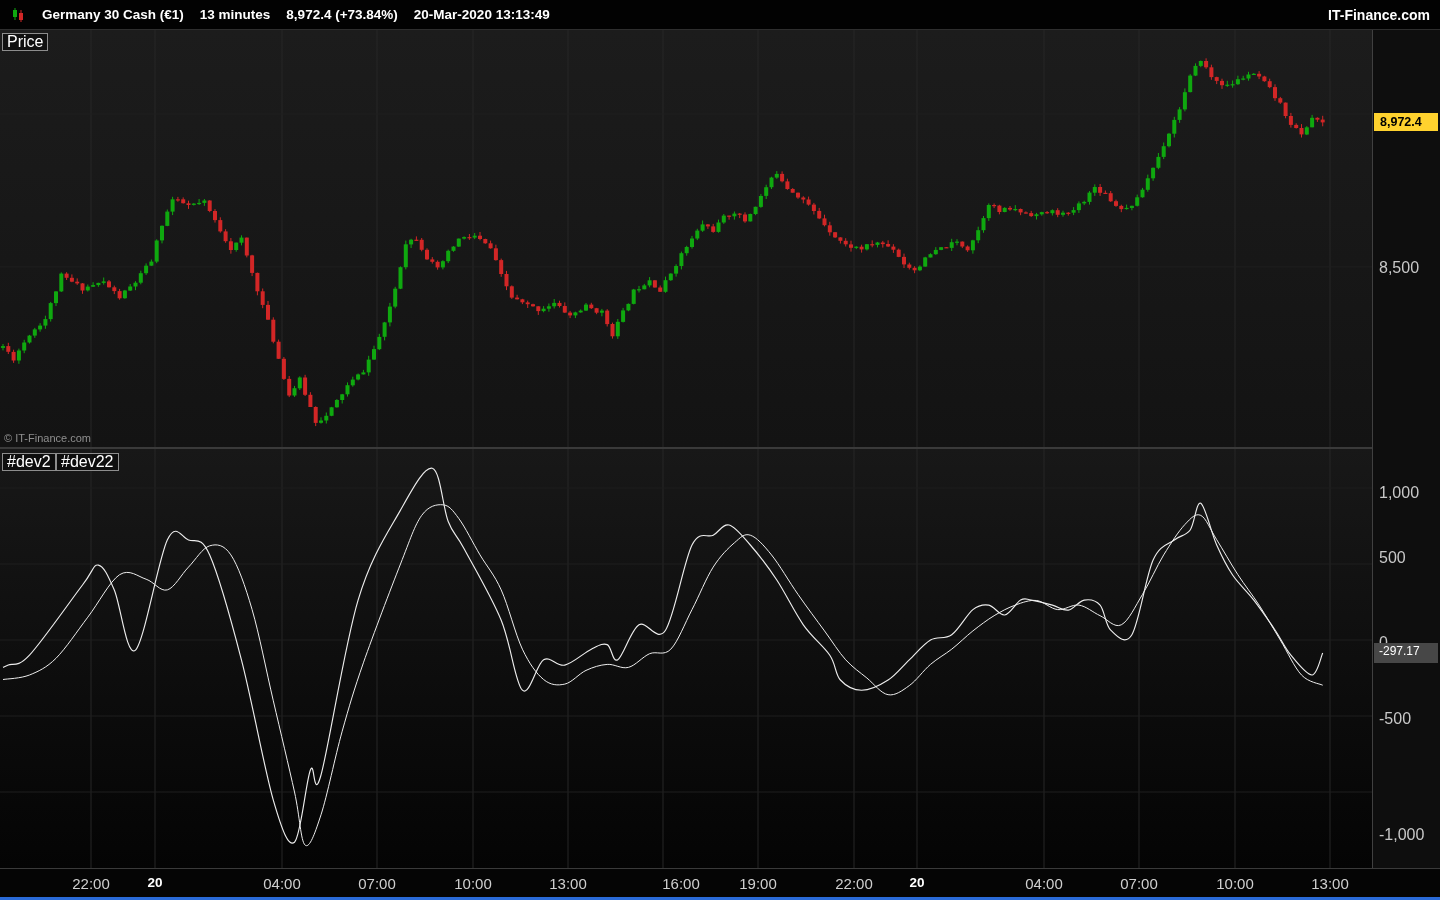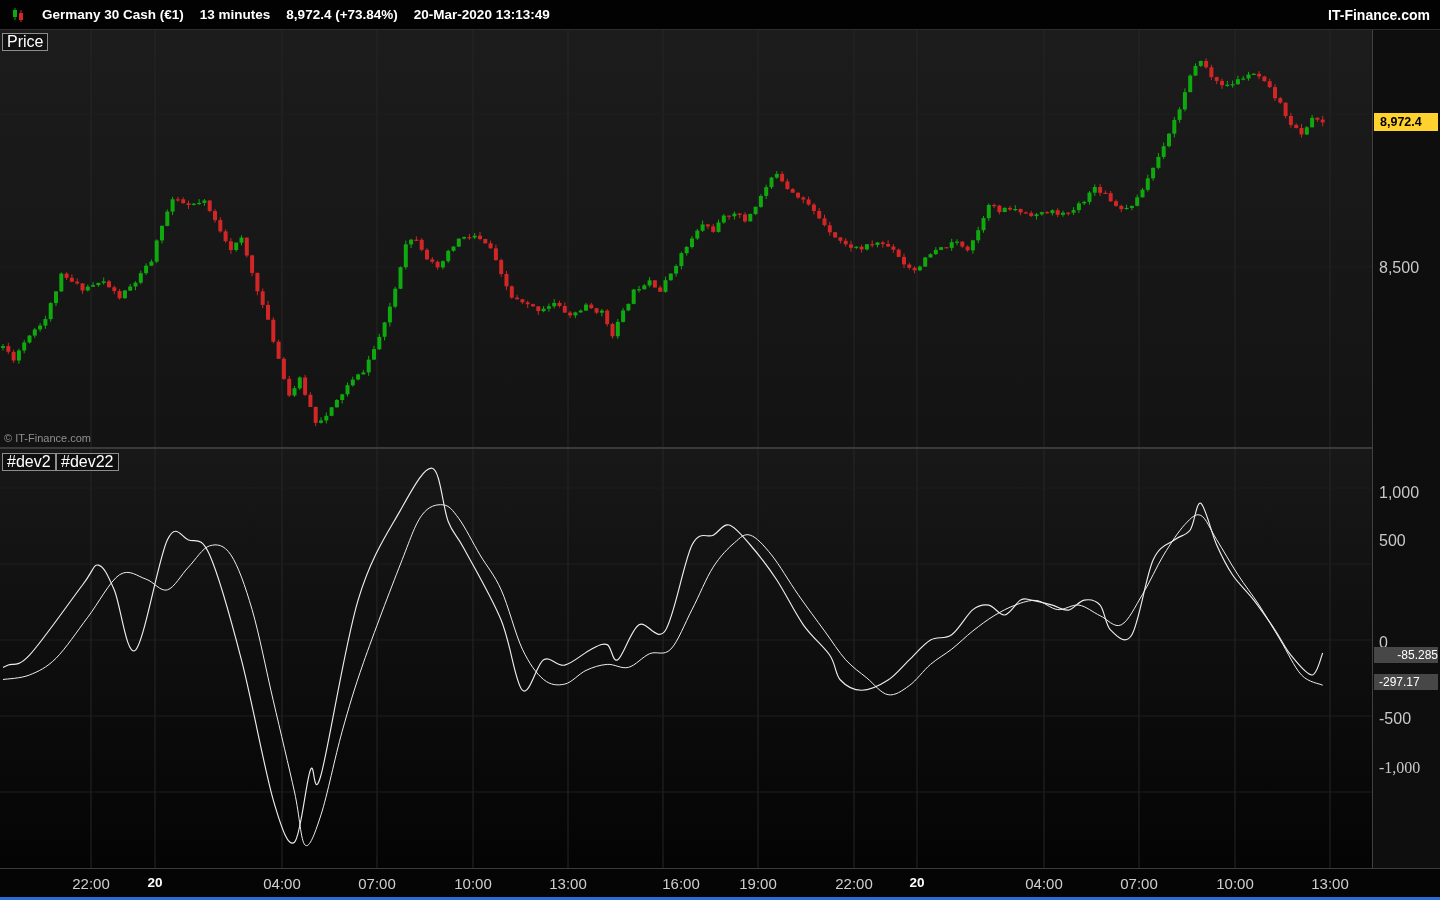--- a/index.html
+++ b/index.html
@@ -615,26 +615,26 @@
         <path d="M3.0,230.5C7.4,229.8,20.7,229.5,29.5,226.0C38.3,222.4,46.3,218.9,56.0,209.3C65.7,199.6,77.2,182.2,87.8,168.2C98.4,154.3,109.9,132.0,119.6,125.7C129.3,119.4,138.2,127.7,146.1,130.2C154.0,132.8,160.2,142.9,167.3,140.9C174.4,138.9,181.4,125.4,188.5,118.1C195.6,110.7,202.6,98.8,209.7,96.8C216.8,94.8,223.8,95.3,230.9,105.9C238.0,116.6,245.0,136.3,252.1,160.6C259.2,185.0,266.2,221.4,273.3,251.8C280.4,282.2,289.2,319.0,294.5,343.0C299.8,367.0,300.7,392.3,305.1,396.1C309.5,399.9,314.8,384.8,321.0,365.8C327.2,346.8,335.1,307.6,342.2,282.2C349.3,256.9,353.7,241.7,363.4,213.8C373.1,186.0,390.8,139.6,400.5,115.0C410.2,90.5,414.6,76.3,421.7,66.4C428.8,56.5,436.7,55.3,442.9,55.8C449.1,56.3,452.6,61.1,458.8,69.5C465.0,77.8,472.9,94.0,480.0,105.9C487.1,117.8,494.1,125.2,501.2,140.9C508.3,156.6,515.3,185.2,522.4,200.2C529.5,215.1,536.5,224.7,543.6,230.5C550.7,236.4,557.7,236.6,564.8,235.1C571.9,233.6,578.9,224.7,586.0,221.4C593.1,218.1,600.1,215.9,607.2,215.4C614.3,214.8,621.3,220.2,628.4,218.4C635.5,216.6,642.5,207.8,649.6,204.7C656.7,201.7,663.7,207.5,670.8,200.2C677.9,192.8,684.9,174.3,692.0,160.6C699.1,147.0,706.1,129.2,713.2,118.1C720.3,106.9,728.2,99.1,734.4,93.8C740.6,88.5,744.1,84.1,750.3,86.2C756.5,88.2,763.5,96.0,771.5,105.9C779.5,115.8,789.2,132.8,798.0,145.4C806.8,158.1,816.5,171.0,824.5,181.9C832.5,192.8,838.6,202.9,845.7,210.8C852.8,218.6,859.8,223.2,866.9,229.0C874.0,234.9,881.0,244.5,888.1,245.7C895.2,247.0,902.2,241.7,909.3,236.6C916.4,231.6,923.4,221.4,930.5,215.4C937.6,209.3,944.6,205.7,951.7,200.2C958.8,194.6,965.8,187.5,972.9,181.9C980.0,176.3,987.0,171.0,994.1,166.7C1001.2,162.4,1008.2,158.6,1015.3,156.1C1022.4,153.5,1029.4,150.8,1036.5,151.5C1043.6,152.3,1050.6,159.9,1057.7,160.6C1064.8,161.4,1071.8,155.1,1078.9,156.1C1086.0,157.1,1093.0,163.4,1100.1,166.7C1107.2,170.0,1114.2,179.4,1121.3,175.8C1128.4,172.3,1135.4,157.1,1142.5,145.4C1149.6,133.8,1156.6,117.6,1163.7,105.9C1170.8,94.3,1178.7,82.1,1184.9,75.5C1191.1,68.9,1195.5,63.9,1200.8,66.4C1206.1,68.9,1210.5,80.9,1216.7,90.7C1222.9,100.6,1230.8,114.8,1237.9,125.7C1245.0,136.6,1252.0,145.2,1259.1,156.1C1266.2,167.0,1273.2,179.4,1280.3,191.0C1287.4,202.7,1294.4,218.5,1301.5,226.0C1308.6,233.5,1319.2,234.5,1322.7,236.2" fill="none" stroke="#ededed" stroke-width="1"></path>
       </svg>
     <span class="tag t1">#dev2</span>
     <span class="tag t2">#dev22</span>
   </div>
 
   <div class="yaxis" id="yaxis">
       <span class="ytick" style="top: 228.758px;">8,500</span>
       <div class="price-badge" style="top: 83.4426px; background: rgb(255, 210, 46); color: rgb(0, 0, 0);">8,972.4</div>
       <span class="ytick" style="top: 454px;">1,000</span>
-      <span class="ytick" style="top: 502px;">500</span>
+      <span class="ytick" style="top: 519px;">500</span>
       <span class="ytick" style="top: 604.035px;">0</span>
       <span class="ytick" style="top: 680.023px;">-500</span>
-      <span class="ytick" style="top: 729px; font-family: Liberation Serif, serif;">-1,000</span>
+      <span class="ytick" style="top: 796px;">-1,000</span>
       <div class="ind-badge" style="top: 616.996px; background: rgb(71, 71, 71); color: rgb(255, 255, 255); text-align: right;">-85.285</div>
-      <div class="ind-badge" style="top: 644px; background: rgb(71, 71, 71); color: rgb(255, 255, 255);">-297.17</div>
+      <div class="ind-badge" style="top: 613px; background: rgb(71, 71, 71); color: rgb(255, 255, 255);">-297.17</div>
     </div>
 
   <div class="time-axis" id="timeAxis">
       <span class="tlabel" style="left: 91px;">22:00</span>
       <span class="tlabel day" style="left: 155px;">20</span>
       <span class="tlabel" style="left: 282px;">04:00</span>
       <span class="tlabel" style="left: 377px;">07:00</span>
       <span class="tlabel" style="left: 473px;">10:00</span>
       <span class="tlabel" style="left: 568px;">13:00</span>
       <span class="tlabel" style="left: 681px;">16:00</span>

